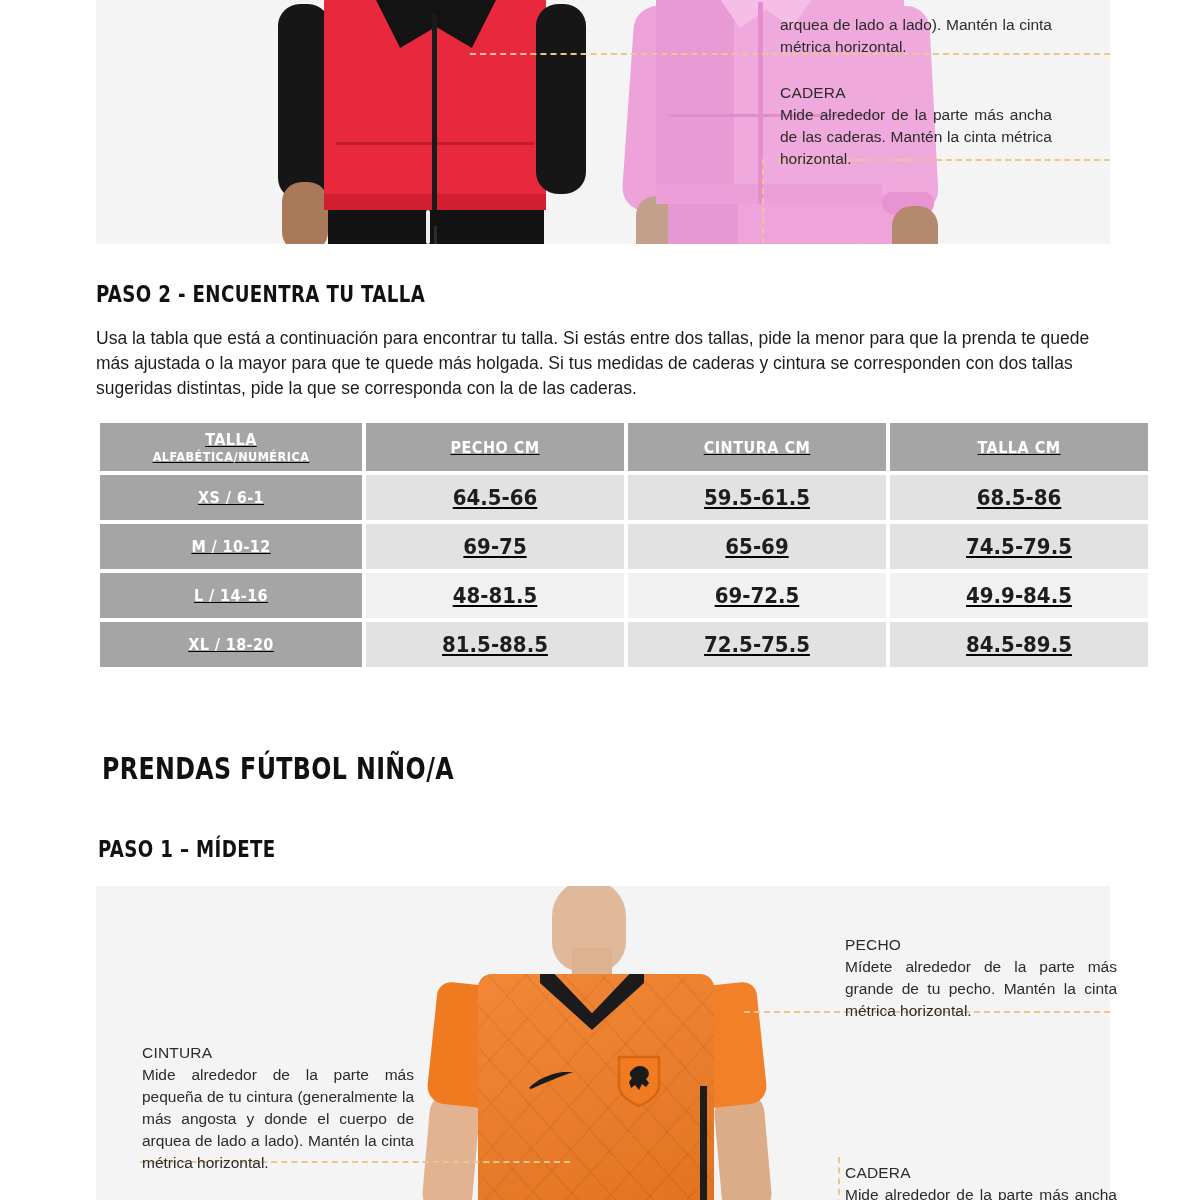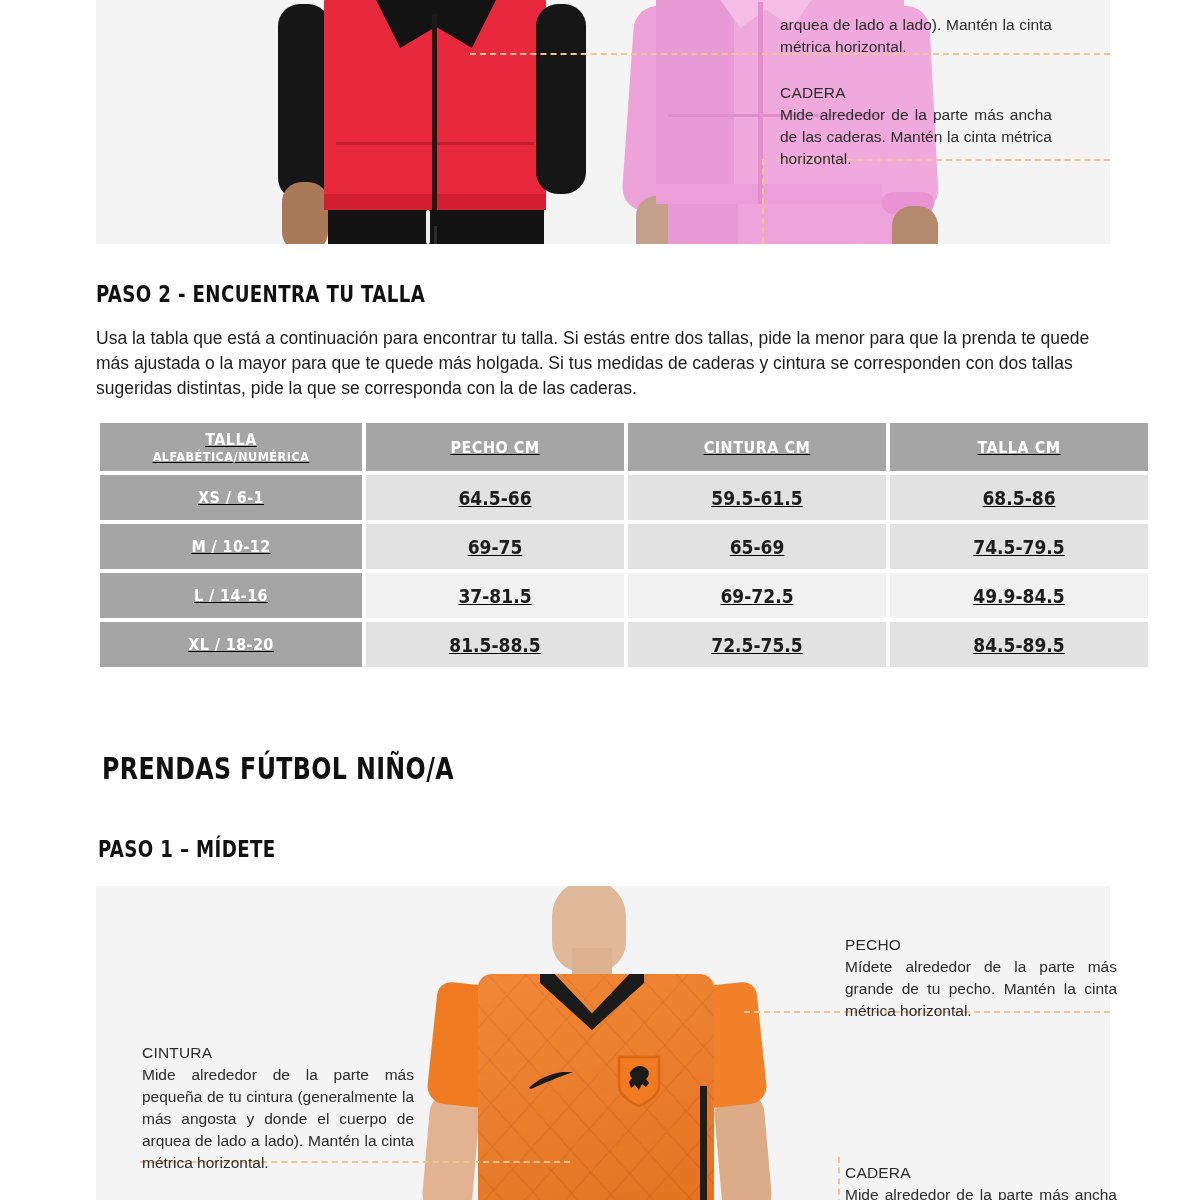--- a/index.html
+++ b/index.html
@@ -380,21 +380,21 @@
     background: #a5a5a5;
     color: #ffffff;
     font-weight: 700;
     font-size: 16px;
     height: 45px;
     letter-spacing: .4px;
   }
   #size-table td.val-cell {
     color: #1d1d1d;
     font-weight: 700;
-    font-size: 19px;
+    font-size: 22px;
     height: 45px;
   }
   #size-table tr.row-a td.val-cell { background: #e2e2e2; }
   #size-table tr.row-b td.val-cell { background: #f1f1f1; }
 
   .col-size { width: 262px; }
   .col-val  { width: 258px; }
 </style>
 </head>
 <body>
@@ -483,21 +483,21 @@
         <td class="val-cell">68.5-86</td>
       </tr>
       <tr class="row-a">
         <td class="size-cell">M / 10-12</td>
         <td class="val-cell">69-75</td>
         <td class="val-cell">65-69</td>
         <td class="val-cell">74.5-79.5</td>
       </tr>
       <tr class="row-b">
         <td class="size-cell">L / 14-16</td>
-        <td class="val-cell">37-81.5</td>
+        <td class="val-cell">48-81.5</td>
         <td class="val-cell">69-72.5</td>
         <td class="val-cell">49.9-84.5</td>
       </tr>
       <tr class="row-a">
         <td class="size-cell">XL / 18-20</td>
         <td class="val-cell">81.5-88.5</td>
         <td class="val-cell">72.5-75.5</td>
         <td class="val-cell">84.5-89.5</td>
       </tr>
     </tbody>

